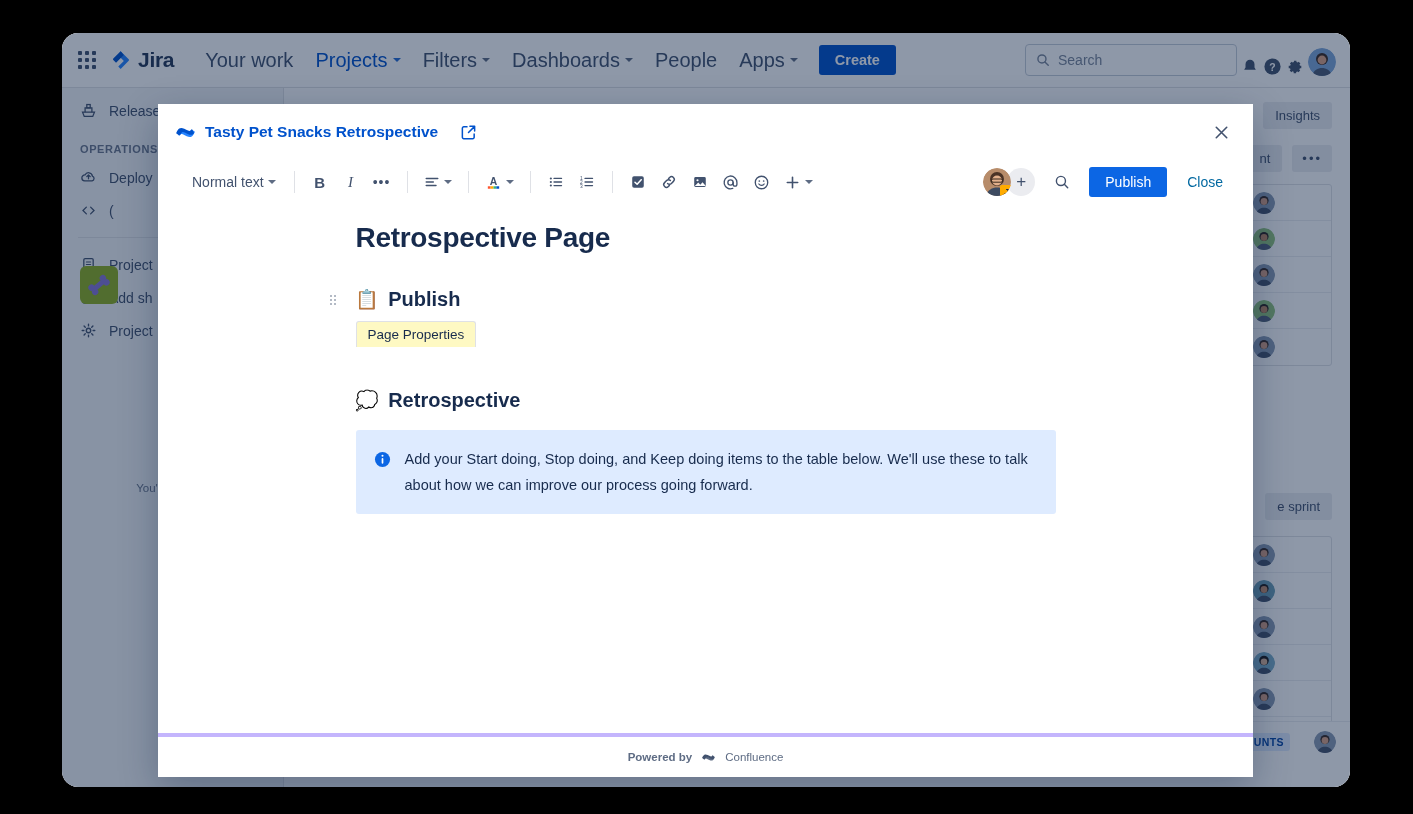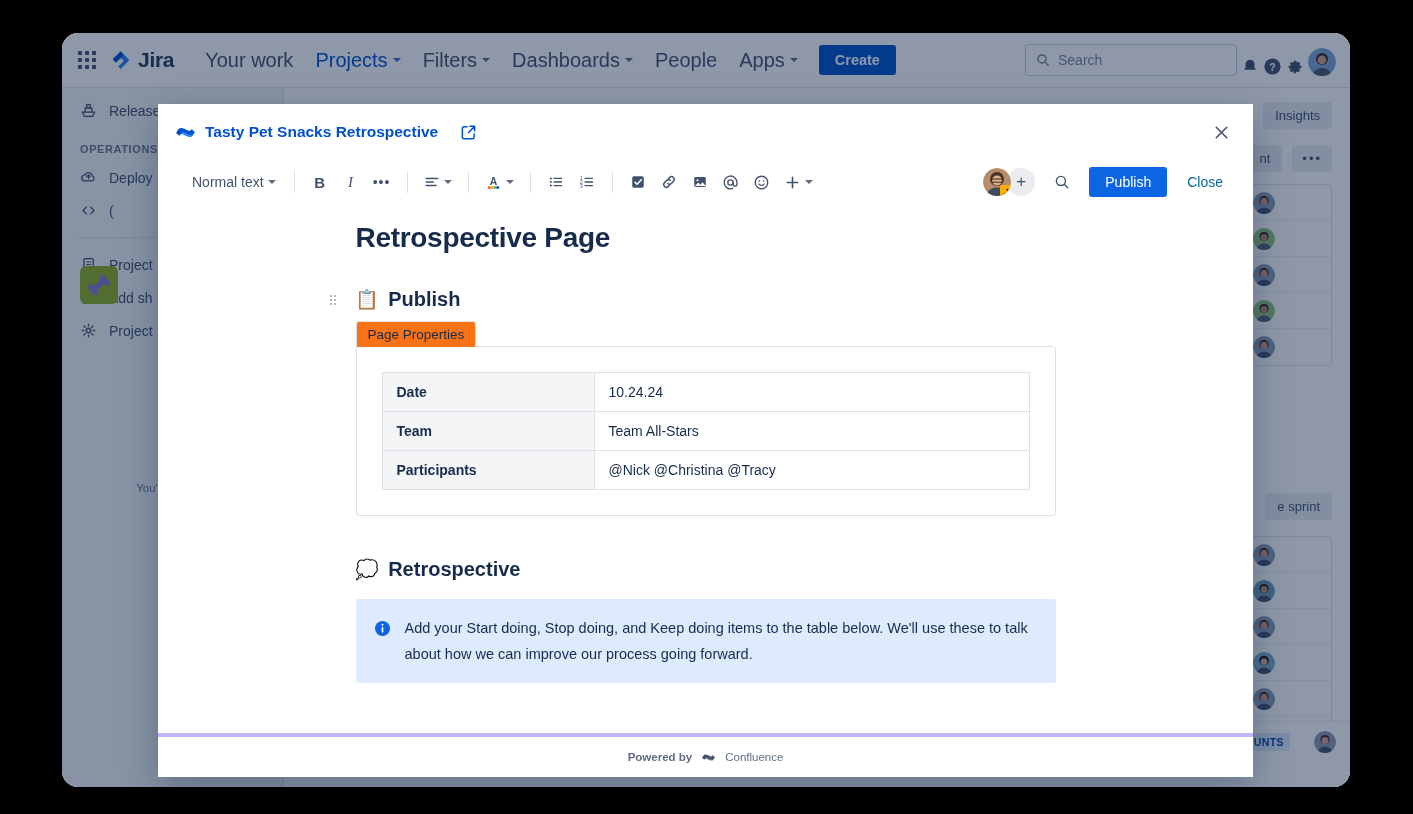--- a/index.html
+++ b/index.html
@@ -144,21 +144,21 @@
   .doc { width:700px; margin:0 auto; padding:18px 0 0 0; position:relative; }
   .doc h1 { font-size:28px; color:#172b4d; font-weight:600; letter-spacing:-.3px; margin-bottom:34px; }
   .sec-head { display:flex; align-items:center; gap:9px; font-size:20px; font-weight:600; color:#172b4d; position:relative; }
   .drag-handle { position:absolute; left:-26px; top:7px; width:8px; height:12px;
     display:grid; grid-template-columns:repeat(2,2px); grid-template-rows:repeat(3,2px); gap:2px; }
   .drag-handle i { width:2px;height:2px;background:#b3bac5; display:block; }
   .doc p { font-size:14.5px; color:#172b4d; line-height:24px; margin-top:17px; }
   .doc a { color:#0052cc; text-decoration:none; }
   .pp-tab {
     display:inline-block; margin-top:10px; border:1px solid #dfe1e6; border-bottom:none;
-    border-radius:3px 3px 0 0; padding:5px 11px; font-size:13.5px; color:#172b4d; background:#f97316;
+    border-radius:3px 3px 0 0; padding:5px 11px; font-size:13.5px; color:#172b4d; background:#fef9c3;
     position:relative; z-index:2;
   }
   .pp-box { border:1px solid #dfe1e6; border-radius:0 3px 3px 3px; padding:25px; margin-top:-1px; }
   table { border-collapse:collapse; width:100%; }
   td { border:1px solid #dfe1e6; padding:11px 14px; font-size:14px; color:#172b4d; vertical-align:middle; height:38px;}
   td.k { width:212px; background:#f4f5f7; font-weight:700; }
   .sec2 { margin-top:42px; }
   .panel {
     margin-top:18px; background:#deebff; border-radius:3px;
     display:flex; gap:14px; padding:16px 18px; font-size:14.5px; color:#172b4d; line-height:26px;
@@ -597,38 +597,20 @@
               <i></i>
               <i></i>
               <i></i>
             </span>
           <span style="font-size:19px;">📋</span>
           <span>Publish</span>
         </div>
 
 
         <div class="pp-tab">Page Properties</div>
-        <div class="pp-box">
-          <table>
-            <tbody>
-                <tr>
-              <td class="k">Date</td>
-              <td>10.24.24</td>
-            </tr>
-            <tr>
-              <td class="k">Team</td>
-              <td>Team All-Stars</td>
-            </tr>
-            <tr>
-              <td class="k">Participants</td>
-              <td>@Nick @Christina @Tracy</td>
-            </tr>
-          </tbody>
-            </table>
-        </div>
 
         <div class="sec-head sec2">
           <span style="font-size:19px;">💭</span>
           <span>Retrospective</span>
         </div>
 
         <div class="panel">
           <span class="ico">
             <svg width="17" height="17" viewBox="0 0 18 18">
                 <circle cx="9" cy="9" r="8" fill="#0c66e4"></circle>

